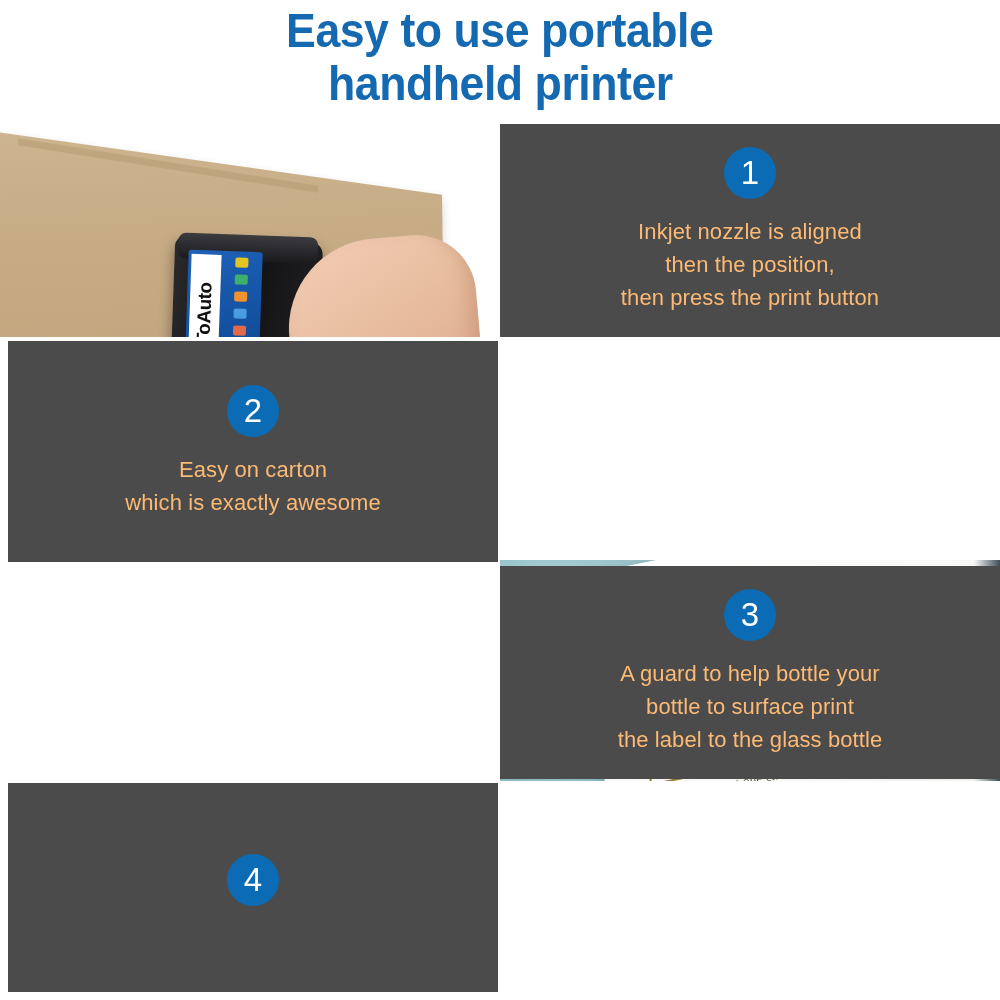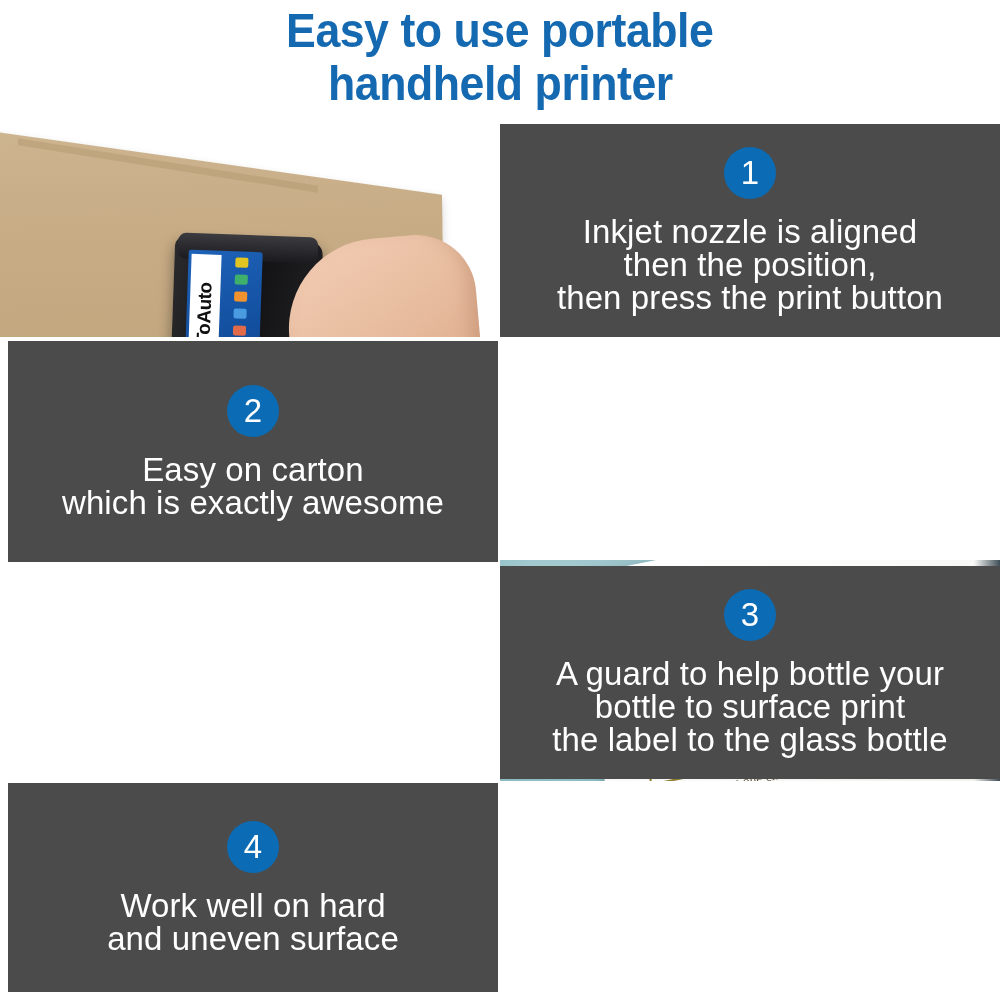--- a/index.html
+++ b/index.html
@@ -43,22 +43,22 @@
   .badge {
     width:52px; height:52px; border-radius:50%;
     background:#0b6cb5;
     color:#ffffff;
     font-size:33px; font-weight:400;
     line-height:52px; text-align:center;
     margin-bottom:16px;
     flex:none;
   }
   .panel-text {
-    color:#ffffff;
-    font-size:33px;
+    color:#fdba74;
+    font-size:22px;
     line-height:33px;
     font-weight:400;
     padding:0 12px;
     letter-spacing:0.1px;
   }
 
   
   .photo1 { background:#ffffff; position:relative; }
   .p1-carton {
     position:absolute; left:-26px; top:44px; width:470px; height:230px;
@@ -263,19 +263,15 @@
     <div class="badge">3</div>
     <div class="panel-text">
       <div>A guard to help bottle your</div>
       <div>bottle to surface print</div>
       <div>the label to the glass bottle</div>
     </div>
   </div>
 
   <div class="cell panel" style="left:8px; top:783px; width:490px; height:209px;">
     <div class="badge">4</div>
-    <div class="panel-text">
-      <div>Work well on hard</div>
-      <div>and uneven surface</div>
-    </div>
   </div>
 
 </div>
 
 </body></html>

